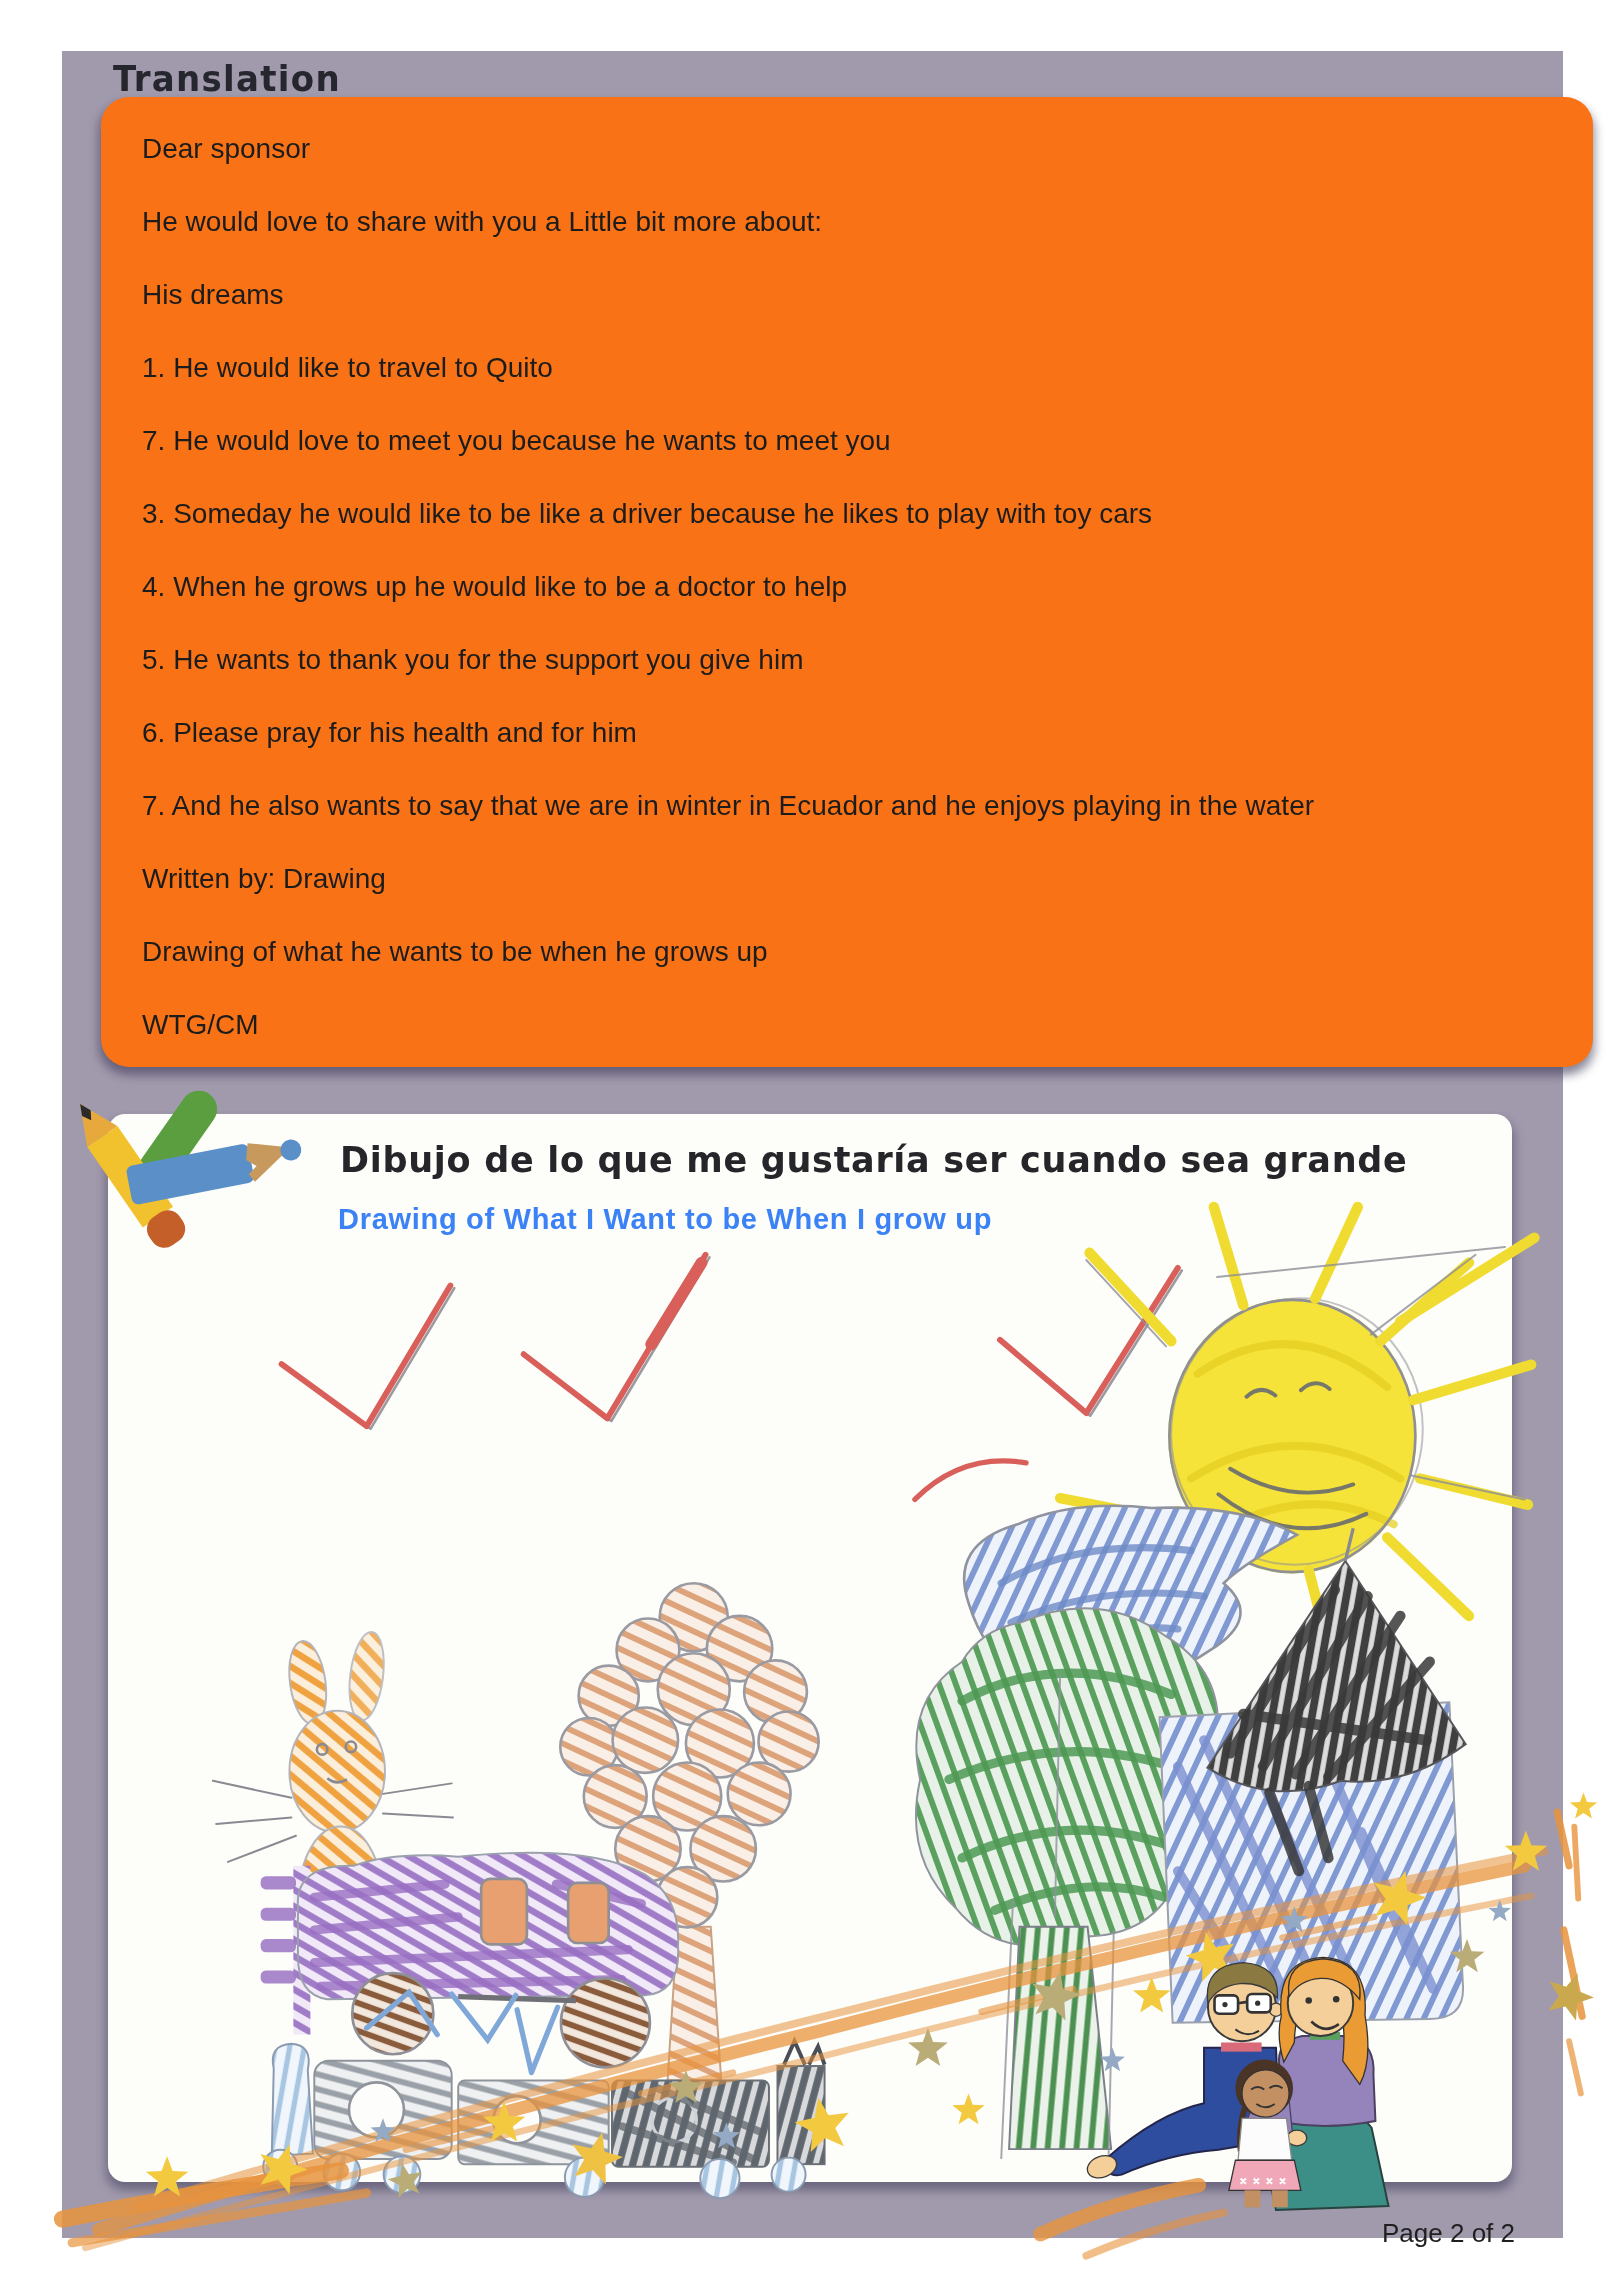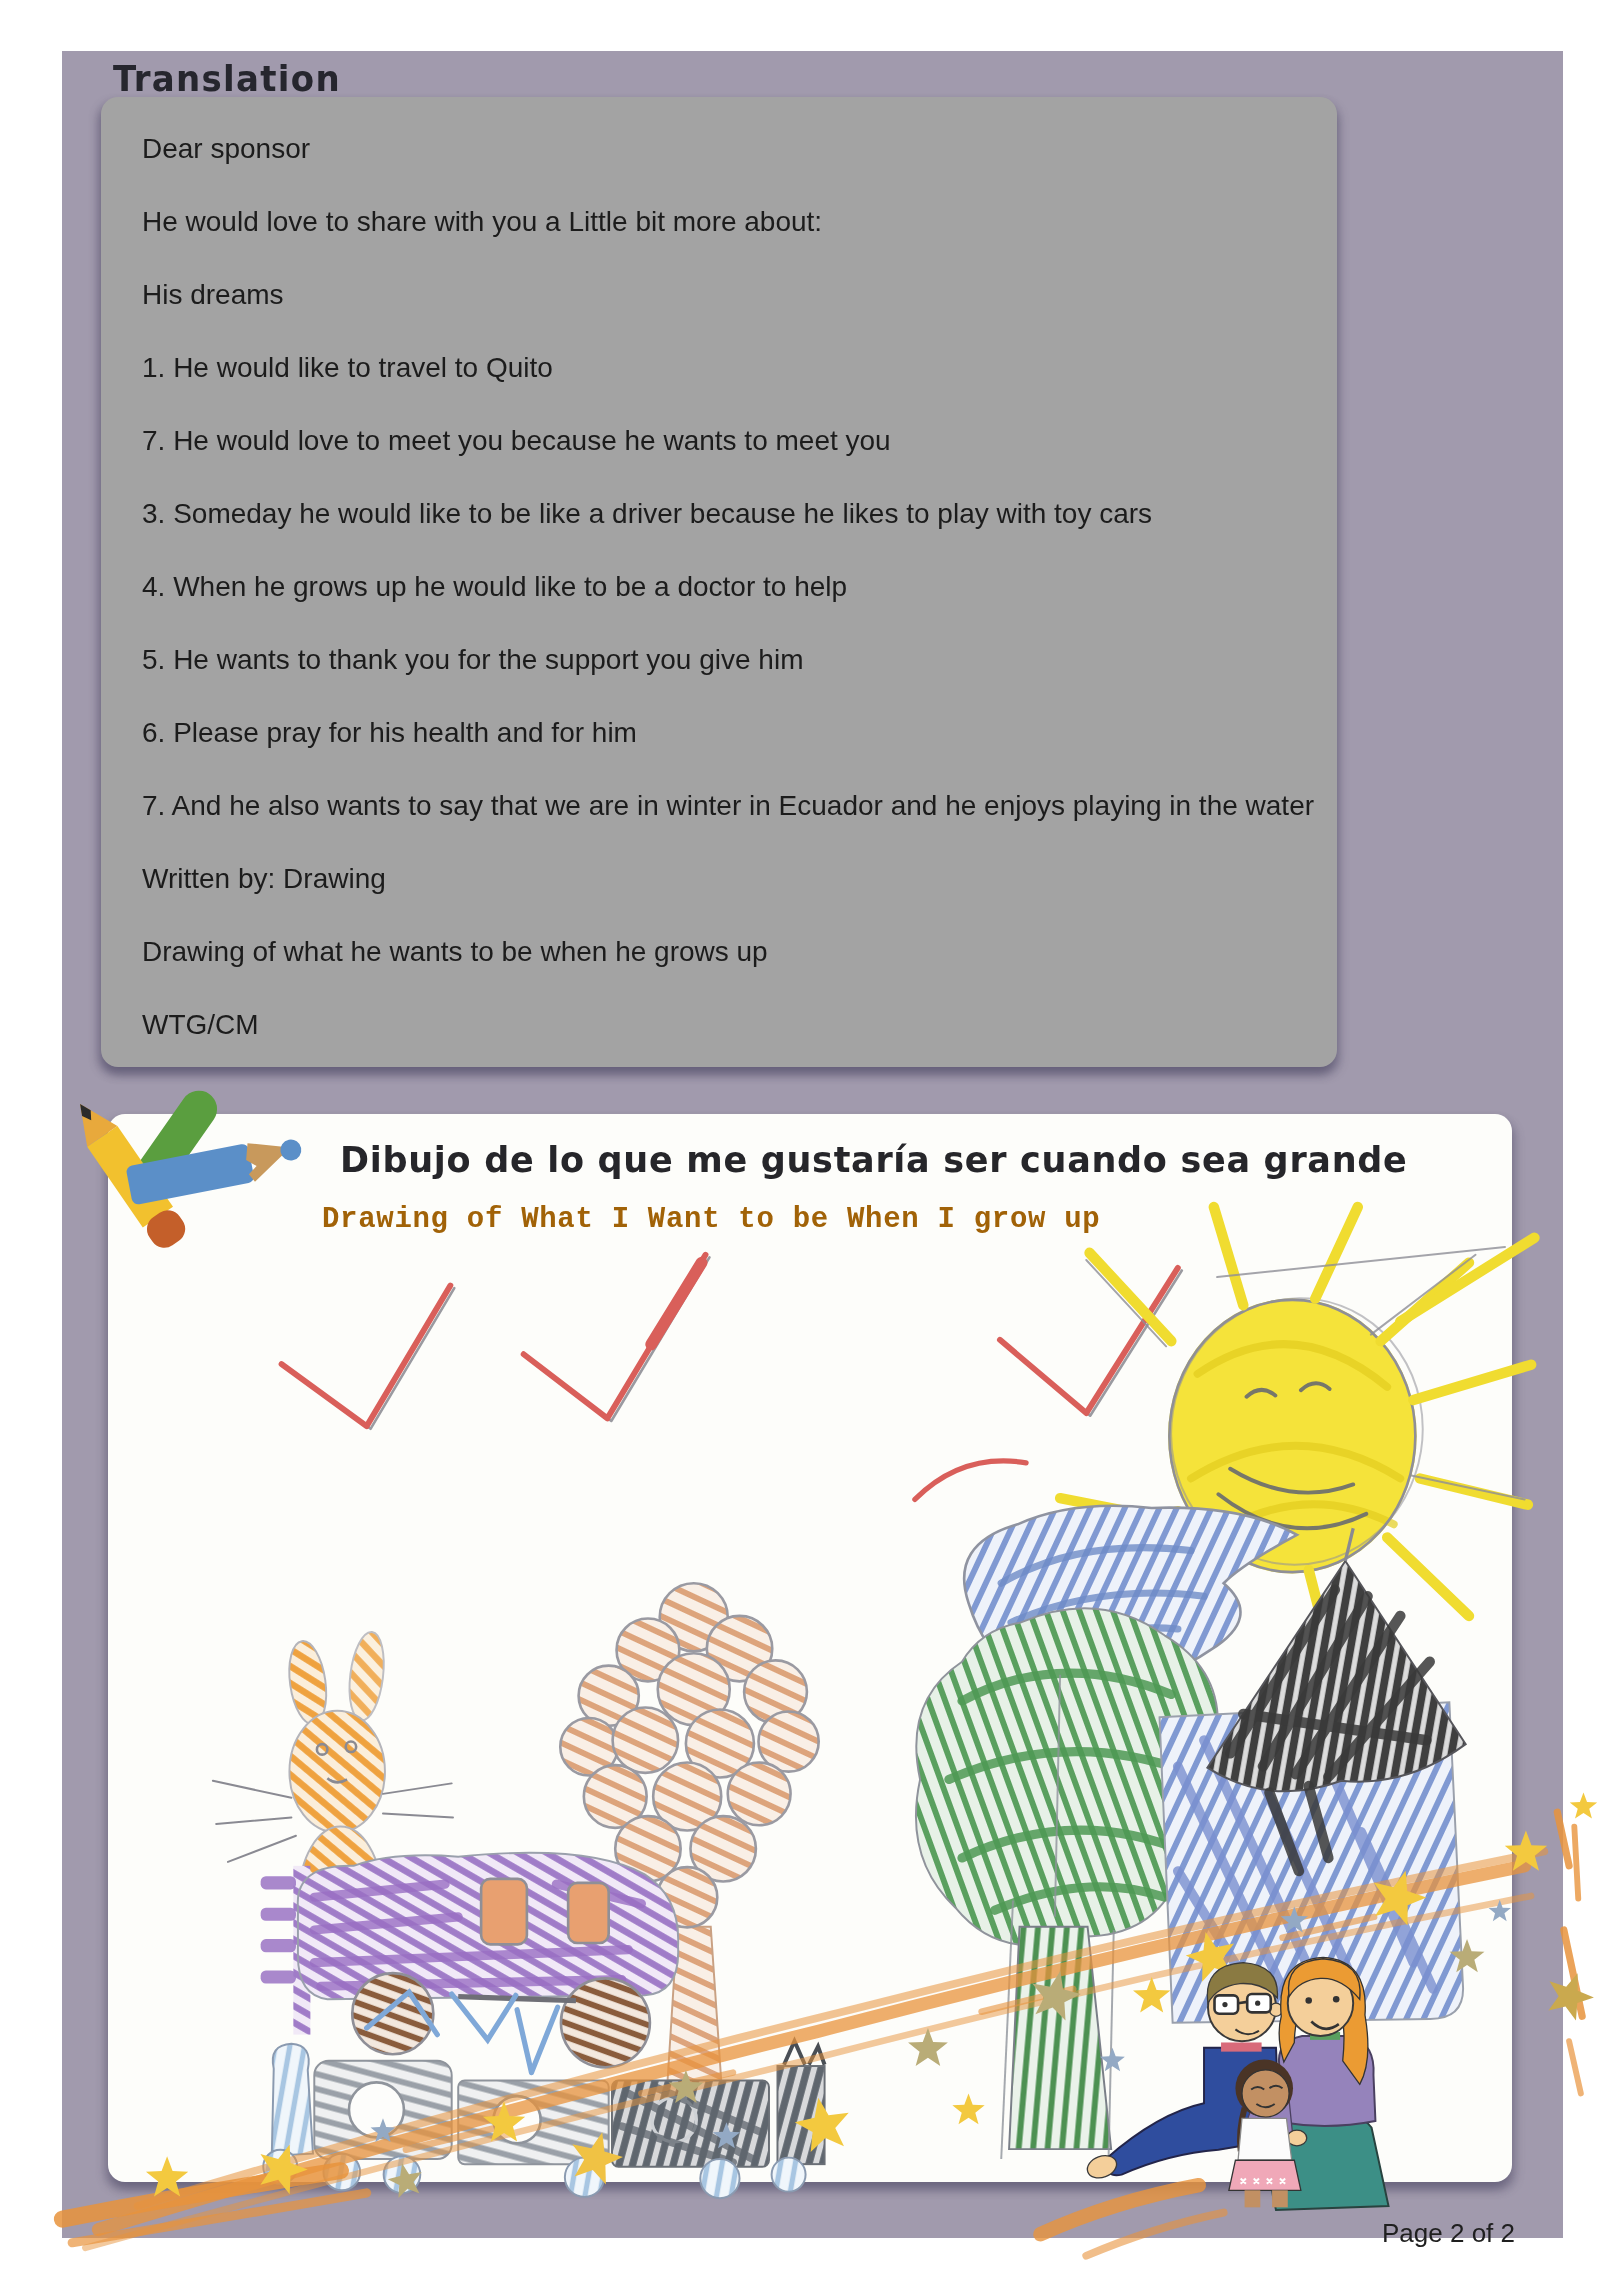--- a/index.html
+++ b/index.html
@@ -1,30 +1,30 @@
 <!DOCTYPE html>
 <html style="font-size:10.5px"><head>
 <meta charset="utf-8">
 <style>
   html,body{margin:0;padding:0;background:#ffffff;}
   .page{position:relative;width:1623px;height:2295px;background:#ffffff;overflow:hidden;
         font-family:"Liberation Sans", sans-serif;}
   .board{position:absolute;left:62px;top:51px;width:1501px;height:2187px;background:#a19aad;}
   .translation-label{position:absolute;left:113px;top:58px;font-family:"DejaVu Sans",sans-serif;
         font-weight:700;font-size:34px;color:#26262e;letter-spacing:1.3px;transform:scaleY(1.05);}
-  .note{position:absolute;left:101px;top:97px;width:1236px;height:970px;background:#a3a3a3;
-        border-radius:17px;box-shadow:-2.6px 6.5px 9.2px rgba(70,65,95,.45), 2.6px 7.9px 9.2px rgba(70,65,95,.35);}
+  .note{position:absolute;left:101px;top:97px;width:1492px;height:970px;background:#f97316;
+        border-radius:28px;box-shadow:-2.6px 6.5px 9.2px rgba(70,65,95,.45), 2.6px 7.9px 9.2px rgba(70,65,95,.35);}
   .note-inner{position:absolute;left:41px;top:38px;right:26px;}
   .note-inner p{margin:0 0 45px 0;font-size:28px;line-height:1.0;color:#1c1c1c;white-space:nowrap;}
   .draw-box{position:absolute;left:108px;top:1114px;width:1404px;height:1068px;background:#fdfdfa;
         border-radius:17px;box-shadow:-2.6px 6.5px 9.2px rgba(70,65,95,.40), 3.3px 7.9px 9.2px rgba(70,65,95,.30);}
   .title-es{position:absolute;left:340px;top:1140px;font-family:"DejaVu Sans",sans-serif;
         font-weight:700;font-size:35px;color:#26262a;letter-spacing:0.7px;white-space:nowrap;}
-  .title-en{position:absolute;left:322px;top:1203px;font-family:Liberation Mono, monospace;
-        font-weight:700;font-size:29px;color:#a16207;letter-spacing:0.7px;white-space:nowrap;}
+  .title-en{position:absolute;left:338px;top:1203px;font-family:Liberation Sans, sans-serif;
+        font-weight:700;font-size:29px;color:#3b82f6;letter-spacing:0.7px;white-space:nowrap;}
   .page-num{position:absolute;left:1382px;top:2204px;font-size:26px;color:#1f1f1f;margin-top:14px;}
   svg.overlay{position:absolute;left:0;top:0;width:1623px;height:2295px;pointer-events:none;}
 </style>
 </head>
 <body>
 
 <div class="page">
 
   <div class="board"></div>
 

